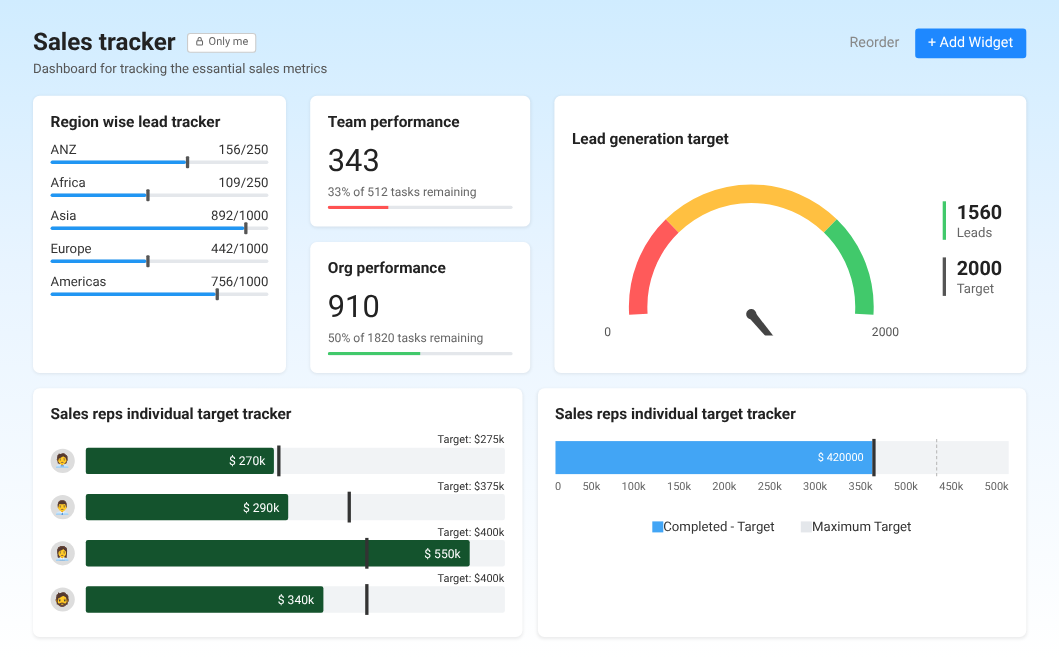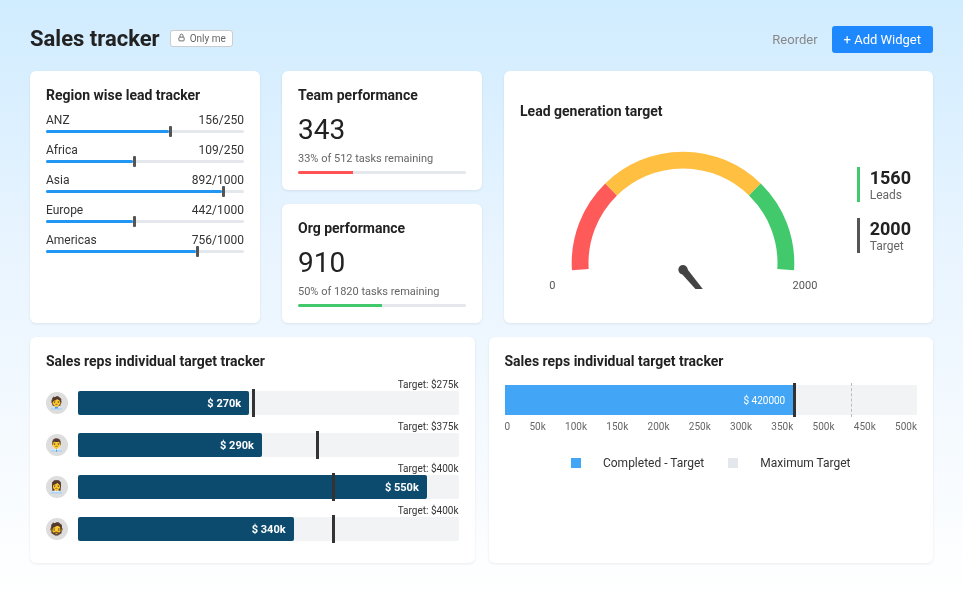--- a/index.html
+++ b/index.html
@@ -32,51 +32,52 @@
 .stat{padding-left:10px}
 .stat.leads{border-left:3px solid #41c96b}
 .stat.target{border-left:3px solid #555}
 .stat .num{font-size:18px;font-weight:700;color:#222}
 .stat .lbl{font-size:12px;color:#666}
 .bottom{display:grid;grid-template-columns:1fr 1fr;gap:14px;margin-top:14px}
 .rep-row{display:flex;align-items:center;gap:10px;margin-bottom:6px;position:relative}
 .avatar{width:22px;height:22px;border-radius:50%;background:#ddd;flex-shrink:0;display:flex;align-items:center;justify-content:center;font-size:12px;overflow:hidden}
 .bar-wrap{flex:1;position:relative}
 .bar-bg {height:24px;background:#f1f3f5;border-radius:2px;position:relative}
-.bar-fill2{position:absolute;left:0;top:0;height:100%;background:#0c4a6e;border-radius:2px;display:flex;align-items:center;justify-content:flex-end;padding-right:8px;color:#fff;font-size:11px;font-weight:700}
+.bar-fill2{position:absolute;left:0;top:0;height:100%;background:#14532d;border-radius:2px;display:flex;align-items:center;justify-content:flex-end;padding-right:8px;color:#fff;font-size:11px;font-weight:400}
 .target-mark{position:absolute;top:-2px;height:28px;width:3px;background:#333}
 .target-label{font-size:10px;color:#333;margin-bottom:1px;text-align:right}
 .chart2{position:relative;padding-top:6px}
 .chart2-bar-bg{height:30px;background:#f1f3f5;position:relative;margin-bottom:4px}
 .chart2-fill{position:absolute;left:0;top:0;height:100%;background:#42a5f5;display:flex;align-items:center;justify-content:flex-end;padding-right:8px;color:#fff;font-size:10px}
 .chart2-mark{position:absolute;top:-2px;height:34px;width:3px;background:#333}
 .chart2-dash{position:absolute;top:-2px;height:34px;border-left:1px dashed #bbb}
 .axis{display:flex;justify-content:space-between;font-size:10px;color:#666;margin-top:6px}
 .legend{display:flex;justify-content:center;gap:24px;font-size:12px;color:#333;margin-top:24px}
-.legend-item{display:flex;align-items:center;gap:22px}
+.legend-item{display:flex;align-items:center;gap:0}
 .sw{width:10px;height:10px}
 .gauge-labels{display:flex;justify-content:space-between;width:280px;font-size:11px;color:#555;margin-top:-10px;padding:0 6px}
 </style>
 </head>
 <body>
 
 <div class="header">
   <div>
     <div class="title-row">
       <div class="title">Sales tracker</div>
       <span class="visibility">
         <span>
           <svg width="9" height="9" viewBox="0 0 24 24" fill="none" stroke="#666" stroke-width="2.5">
               <rect x="5" y="11" width="14" height="10" rx="2"></rect>
               <path d="M8 11V7a4 4 0 0 1 8 0v4"></path>
             </svg>
         </span>
         <span>Only me</span>
       </span>
     </div>
+    <div class="subtitle">Dashboard for tracking the essantial sales metrics</div>
   </div>
   <div class="actions">
     <span class="reorder">Reorder</span>
     <button class="add-btn">+ Add Widget</button>
   </div>
 </div>
 
 <div class="grid">
   <div class="card">
     <h3>Region wise lead tracker</h3>

